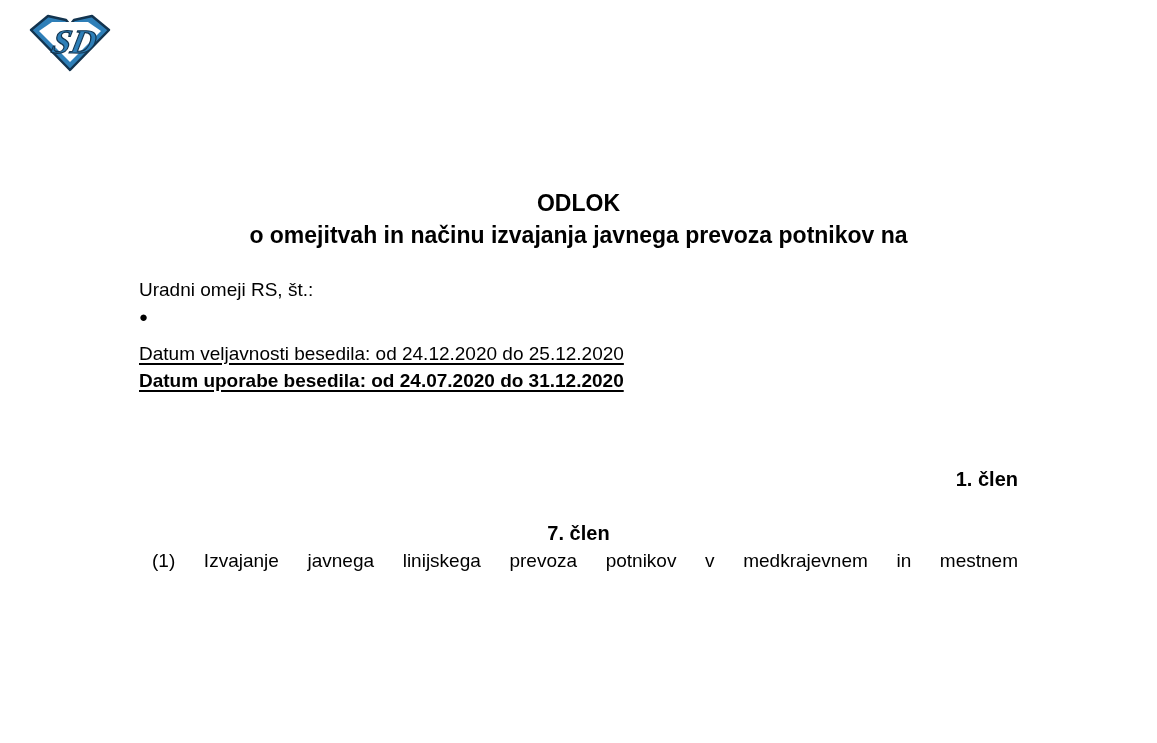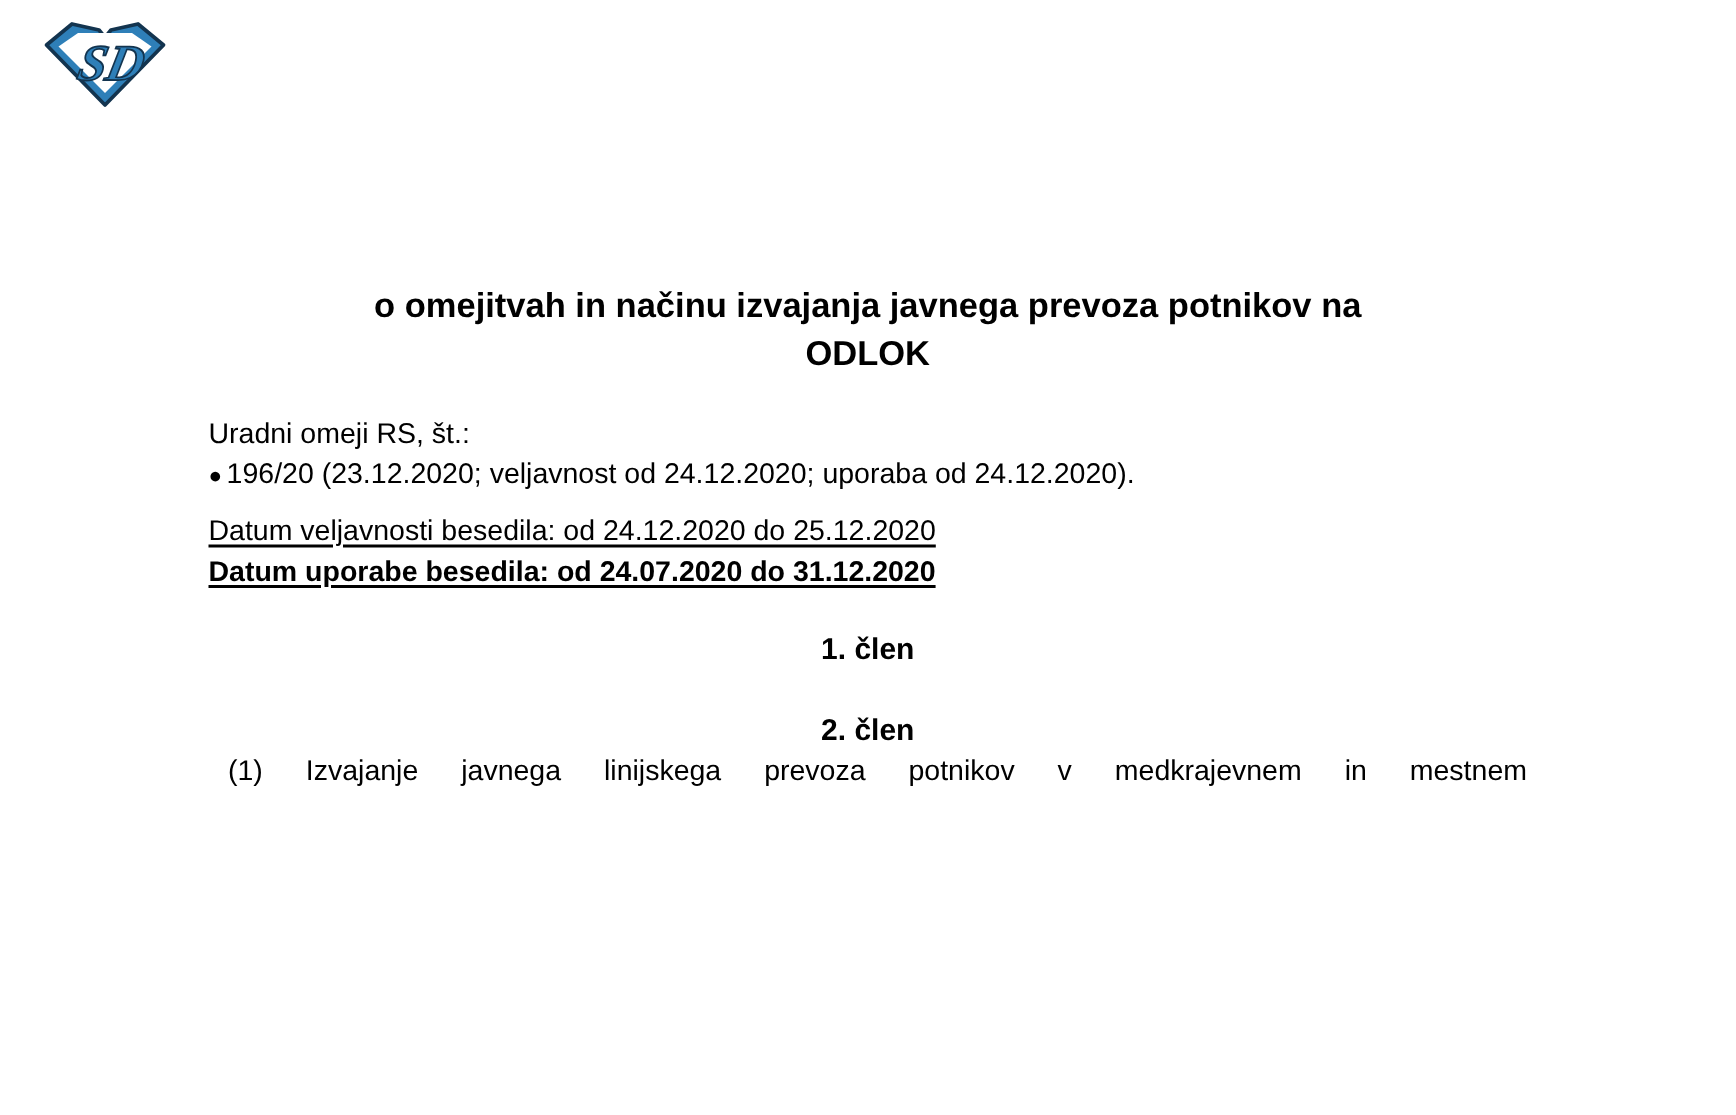--- a/index.html
+++ b/index.html
@@ -70,52 +70,51 @@
     font-weight: bold;
     text-decoration: underline;
     text-underline-offset: 3px;
     text-decoration-thickness: 2px;
   }
   .article-heading {
     font-weight: bold;
     font-size: 20px;
     text-align: center;
   }
-  .article1-heading { margin-top: 25px; }
+  .article1-heading { margin-top: 72px; text-align: right; }
   .article2-heading { margin-top: 27px; }
 </style>
 </head>
 <body>
 
 <div class="logo">
   <svg width="84" height="60" viewBox="0 0 84 60">
     <path d="M3,17 L20,3 L38,7 L42,12 L46,7 L64,3 L81,17 L42,57 Z" fill="#2e7fb8" stroke="#13344f" stroke-width="2.5" stroke-linejoin="round"></path>
     <path d="M11,18 L24,9 L60,9 L73,18 L42,49 Z" fill="#ffffff" stroke="none"></path>
     <text transform="translate(44,40) skewX(-12)" text-anchor="middle" font-family="Liberation Serif, DejaVu Serif, serif" font-size="34" font-weight="bold" font-style="italic" fill="#2e7fb8" stroke="#13344f" stroke-width="1.2">SD</text>
   </svg>
 </div>
 
 <div class="doc">
 
 
   <div class="title-block">
+    <div>ODLOK</div>
     <div>o omejitvah in načinu izvajanja javnega prevoza potnikov na</div>
-    <div>ODLOK</div>
   </div>
 
   <div class="gazette-label">Uradni omeji RS, št.:</div>
 
   <div class="gazette-item">
     <span class="bullet-marker">●</span>
-    <span>196/20 (23.12.2020; veljavnost od 24.12.2020; uporaba od 24.12.2020).</span>
   </div>
 
   <div class="validity-line">Datum veljavnosti besedila: od 24.12.2020 do 25.12.2020</div>
   <div class="usage-line">Datum uporabe besedila: od 24.07.2020 do 31.12.2020</div>
 
   <div class="article-heading article1-heading">1. člen</div>
 
-  <div class="article-heading article2-heading">2. člen</div>
+  <div class="article-heading article2-heading">7. člen</div>
   <div>
     <div class="jline indent">(1) Izvajanje javnega linijskega prevoza potnikov v medkrajevnem in mestnem</div>
   </div>
 
 </div>
 
 </body></html>

